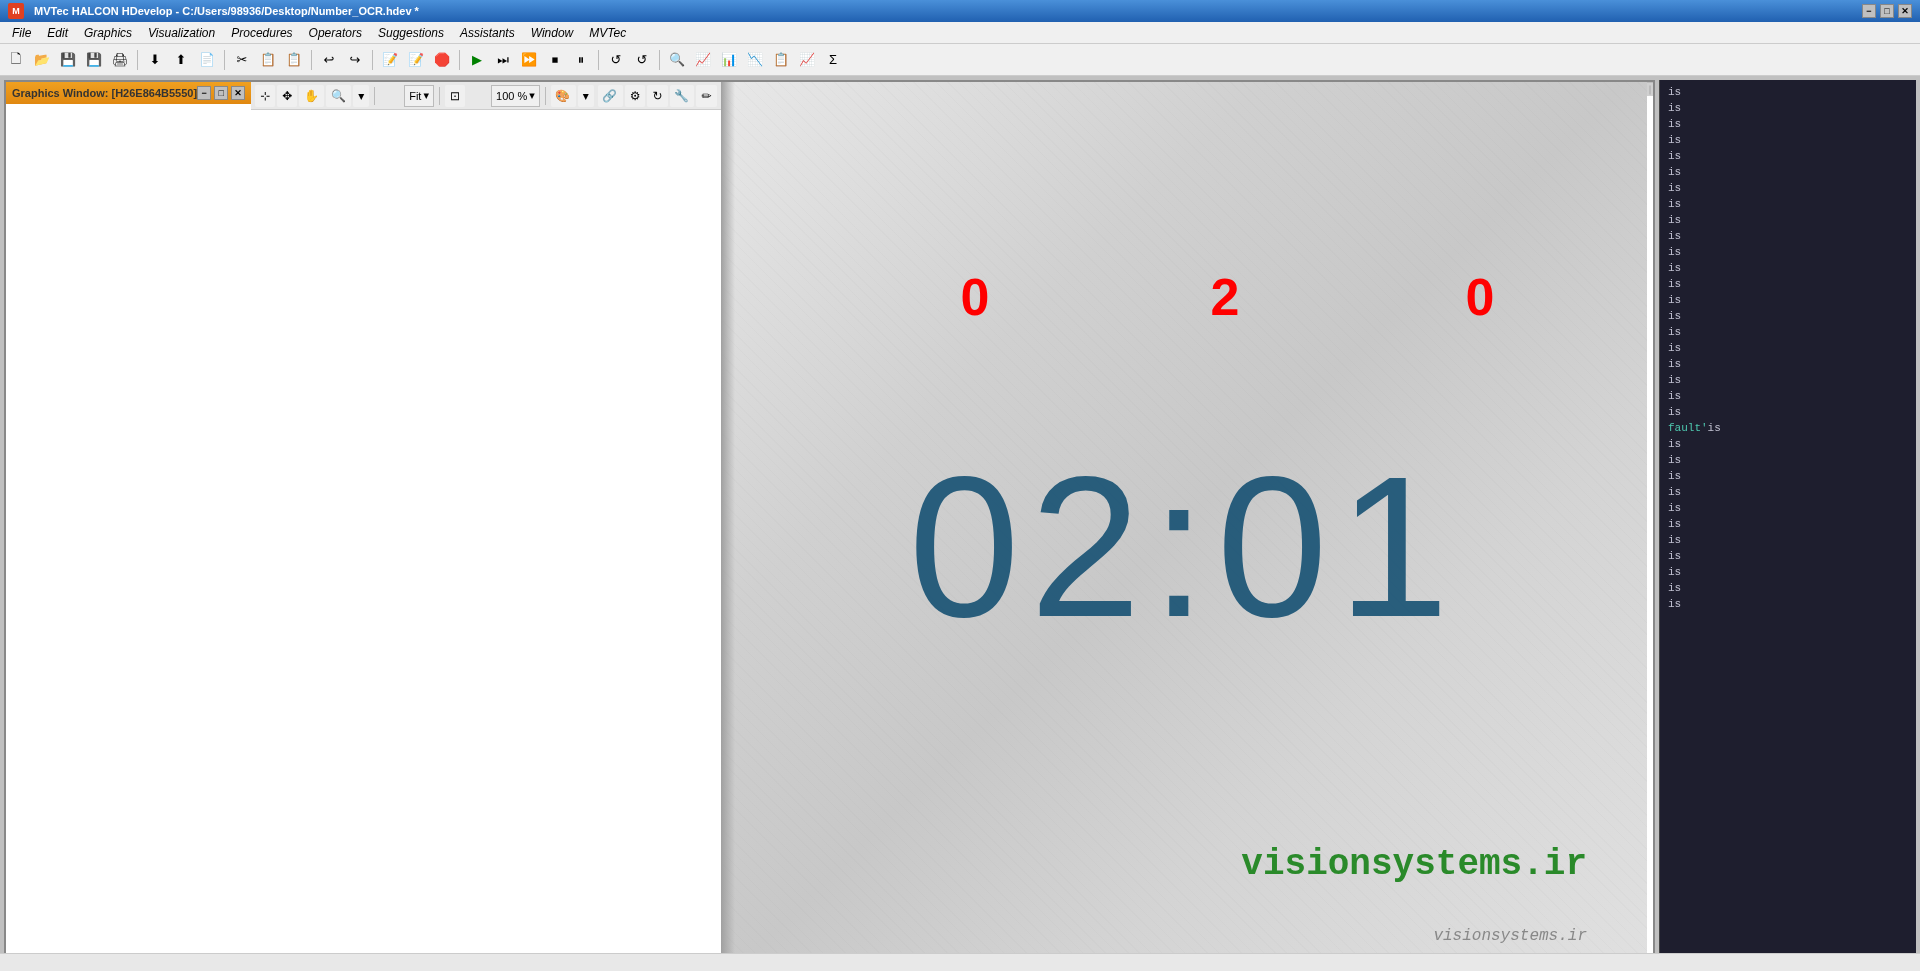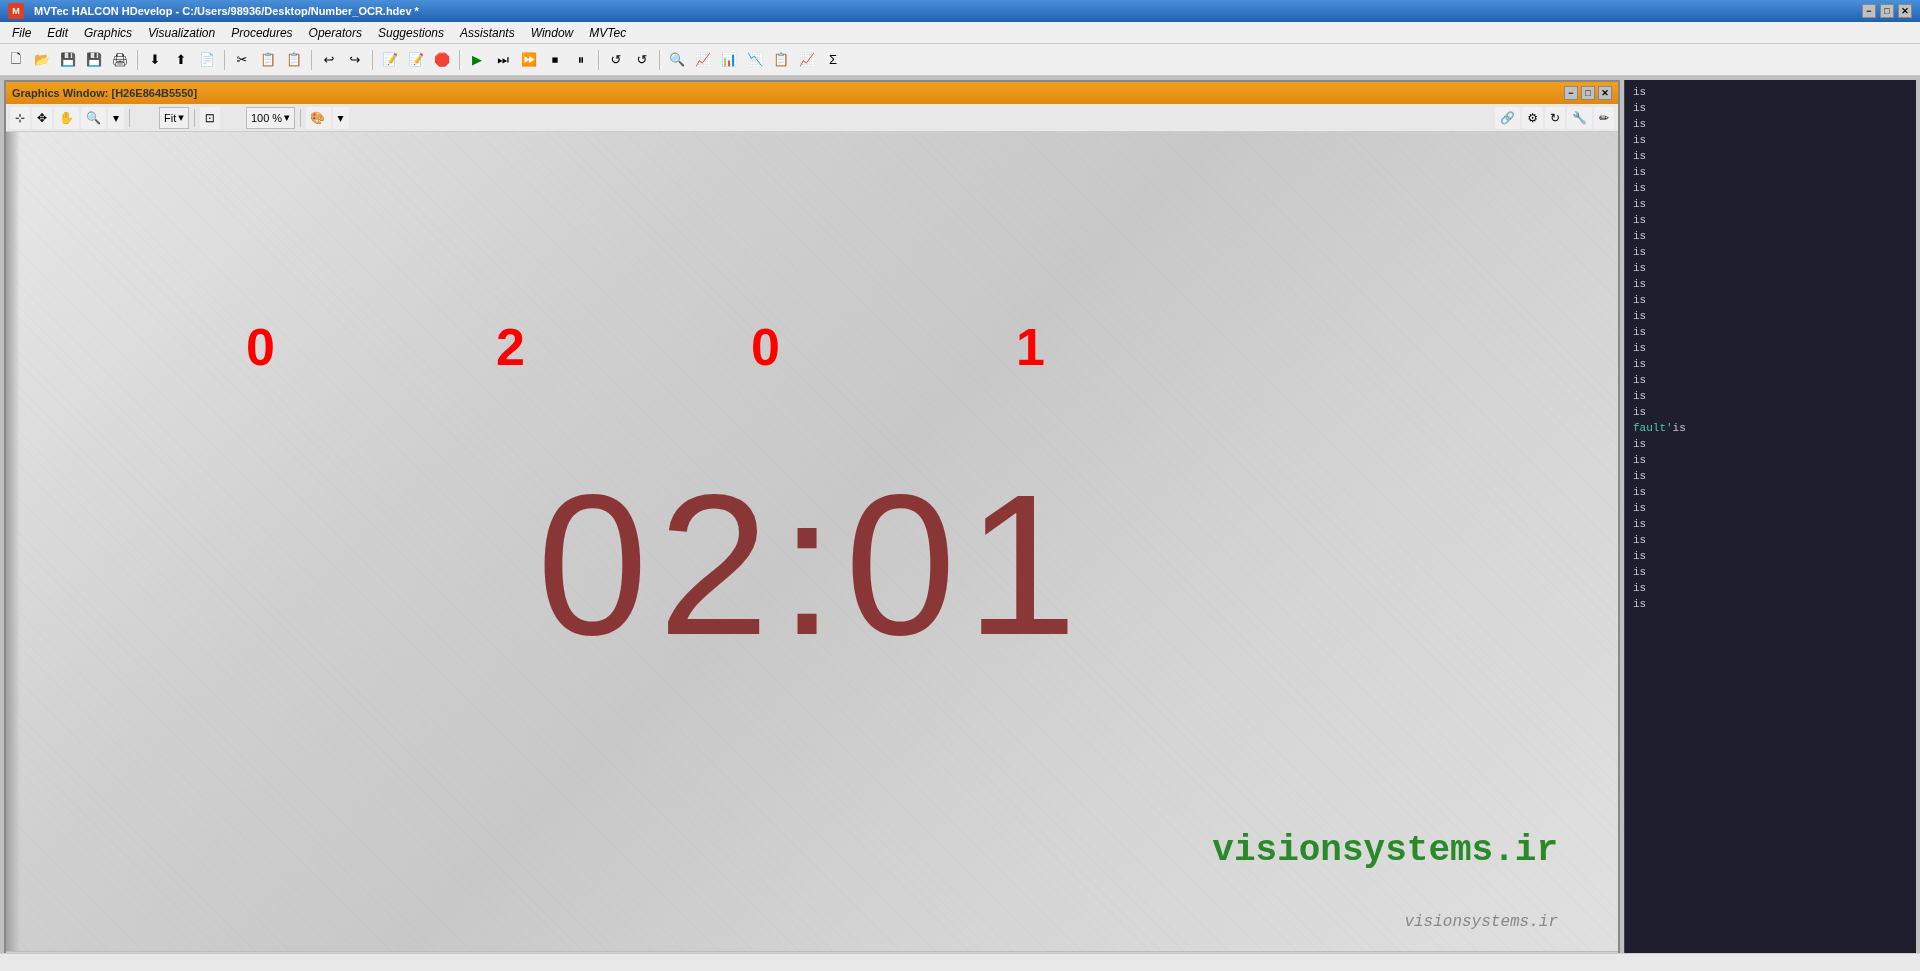--- a/index.html
+++ b/index.html
@@ -71,21 +71,21 @@
     #main-content {
       display: flex;
       height: calc(971px - 22px - 22px - 32px);
       background: #c0c0c0;
     }
 
     
     #graphics-window {
       flex: 1;
       display: flex;
-      flex-direction: column;
+      flex-direction: row;
       border: 2px solid #888;
       margin: 4px;
       background: white;
     }
 
     #gw-titlebar {
       height: 22px;
       background: linear-gradient(to bottom, #f0a020, #e08810);
       display: flex;
       align-items: center;
@@ -151,21 +151,21 @@
     }
 
     
     #clock-display {
       position: absolute;
       top: 50%;
       left: 50%;
       transform: translate(-50%, -40%);
       font-size: 200px;
       font-weight: 300;
-      color: #7f1d1d;
+      color: #0c4a6e;
       font-family: 'Arial', sans-serif;
       letter-spacing: 10px;
       text-shadow: none;
       opacity: 0.85;
     }
 
     
     #ocr-overlay {
       position: absolute;
       top: 0; left: 0; right: 0; bottom: 0;
@@ -202,21 +202,21 @@
     
     #left-mark {
       position: absolute;
       left: 0; top: 0; bottom: 0;
       width: 12px;
       background: rgba(180,180,180,0.3);
     }
 
     
     #right-sidebar {
-      width: 292px;
+      width: 257px;
       background: #1e1e2e;
       color: #a0a0b0;
       font-size: 11px;
       font-family: 'Courier New', monospace;
       display: flex;
       flex-direction: column;
       border-left: 1px solid #444;
       overflow: hidden;
       margin: 4px 4px 4px 0;
     }

